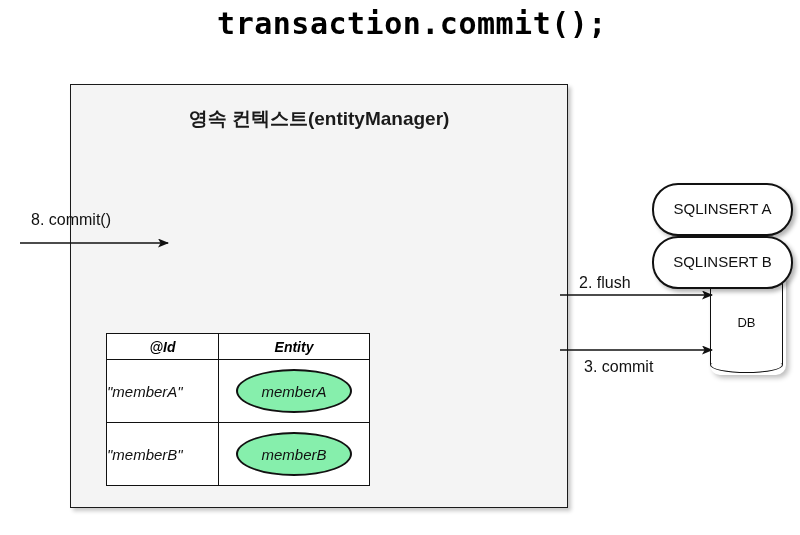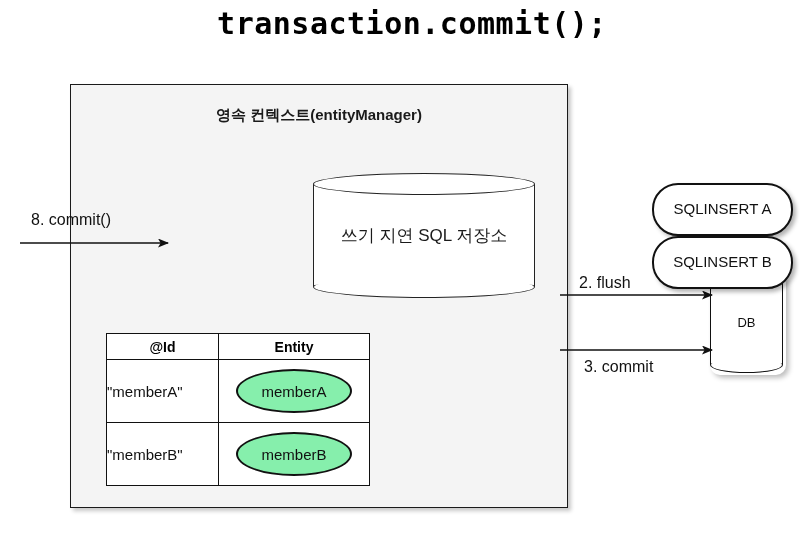--- a/index.html
+++ b/index.html
@@ -42,21 +42,21 @@
     border: 1.5px solid #1a1a1a;
     box-shadow: 3px 3px 4px rgba(0,0,0,0.22);
     box-sizing: border-box;
   }
   .context-title {
     position: absolute;
     left: 70px;
     top: 106px;
     width: 498px;
     text-align: center;
-    font-size: 15px;
+    font-size: 19px;
     font-weight: bold;
     color: #1a1a1a;
   }
 
   
   .cylinder {
     position: absolute;
     left: 313px;
     top: 173px;
     width: 222px;
@@ -134,20 +134,21 @@
     width: 263px;
     border-collapse: collapse;
     background: #ffffff;
     table-layout: fixed;
   }
   .cache-table td, .cache-table th {
     border: 1.6px solid #111;
     background: #ffffff;
     padding: 0;
     margin: 0;
+    font-style: italic;
   }
   .cache-table th {
     height: 25px;
     font-size: 14px;
     font-weight: bold;
     color: #000;
     text-align: center;
   }
   .col-id { width: 112px; }
   .col-entity { width: 151px; }
@@ -292,26 +293,20 @@
 </head>
 <body>
 
 <div id="stage">
 
   <div class="title">transaction.commit();</div>
 
   <div class="context-box"></div>
   <div class="context-title">영속 컨텍스트(entityManager)</div>
 
-  <div class="cylinder">
-    <div class="cyl-body"></div>
-    <div class="cyl-bottom"></div>
-    <div class="cyl-top"></div>
-    <div class="cyl-label">쓰기 지연 SQL 저장소</div>
-  </div>
 
 
   <table class="cache-table">
     <colgroup>
       <col class="col-id">
       <col class="col-entity">
     </colgroup>
     <thead>
       <tr>
         <th>@Id</th>

